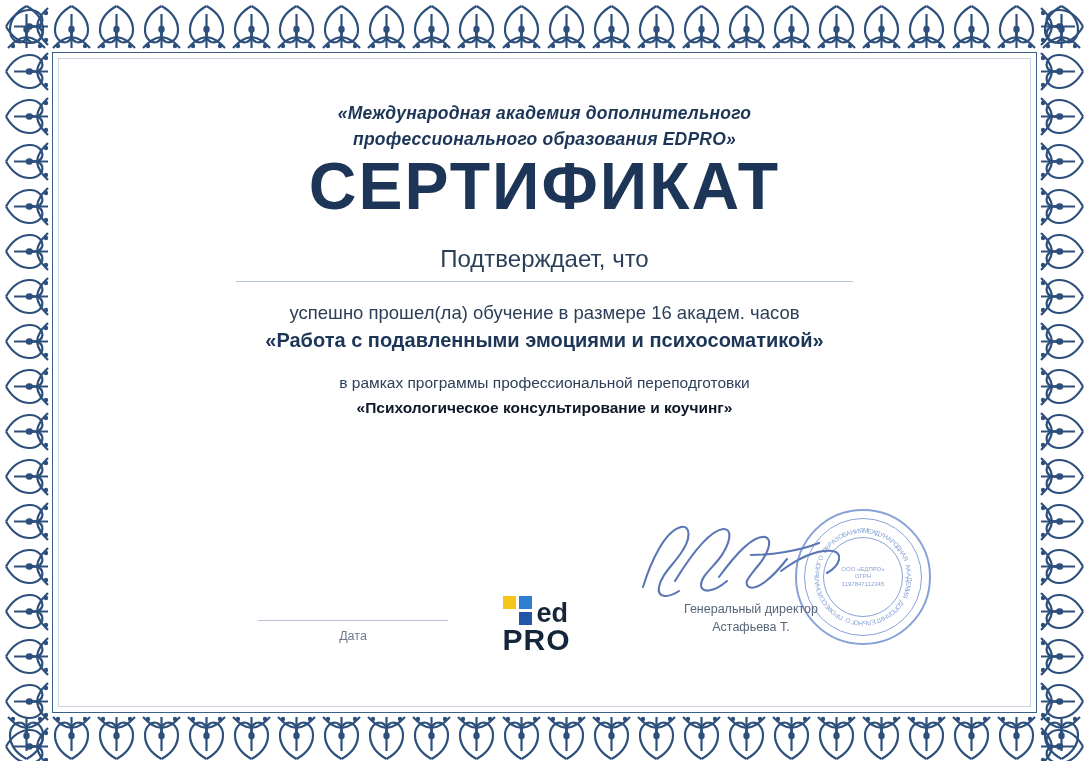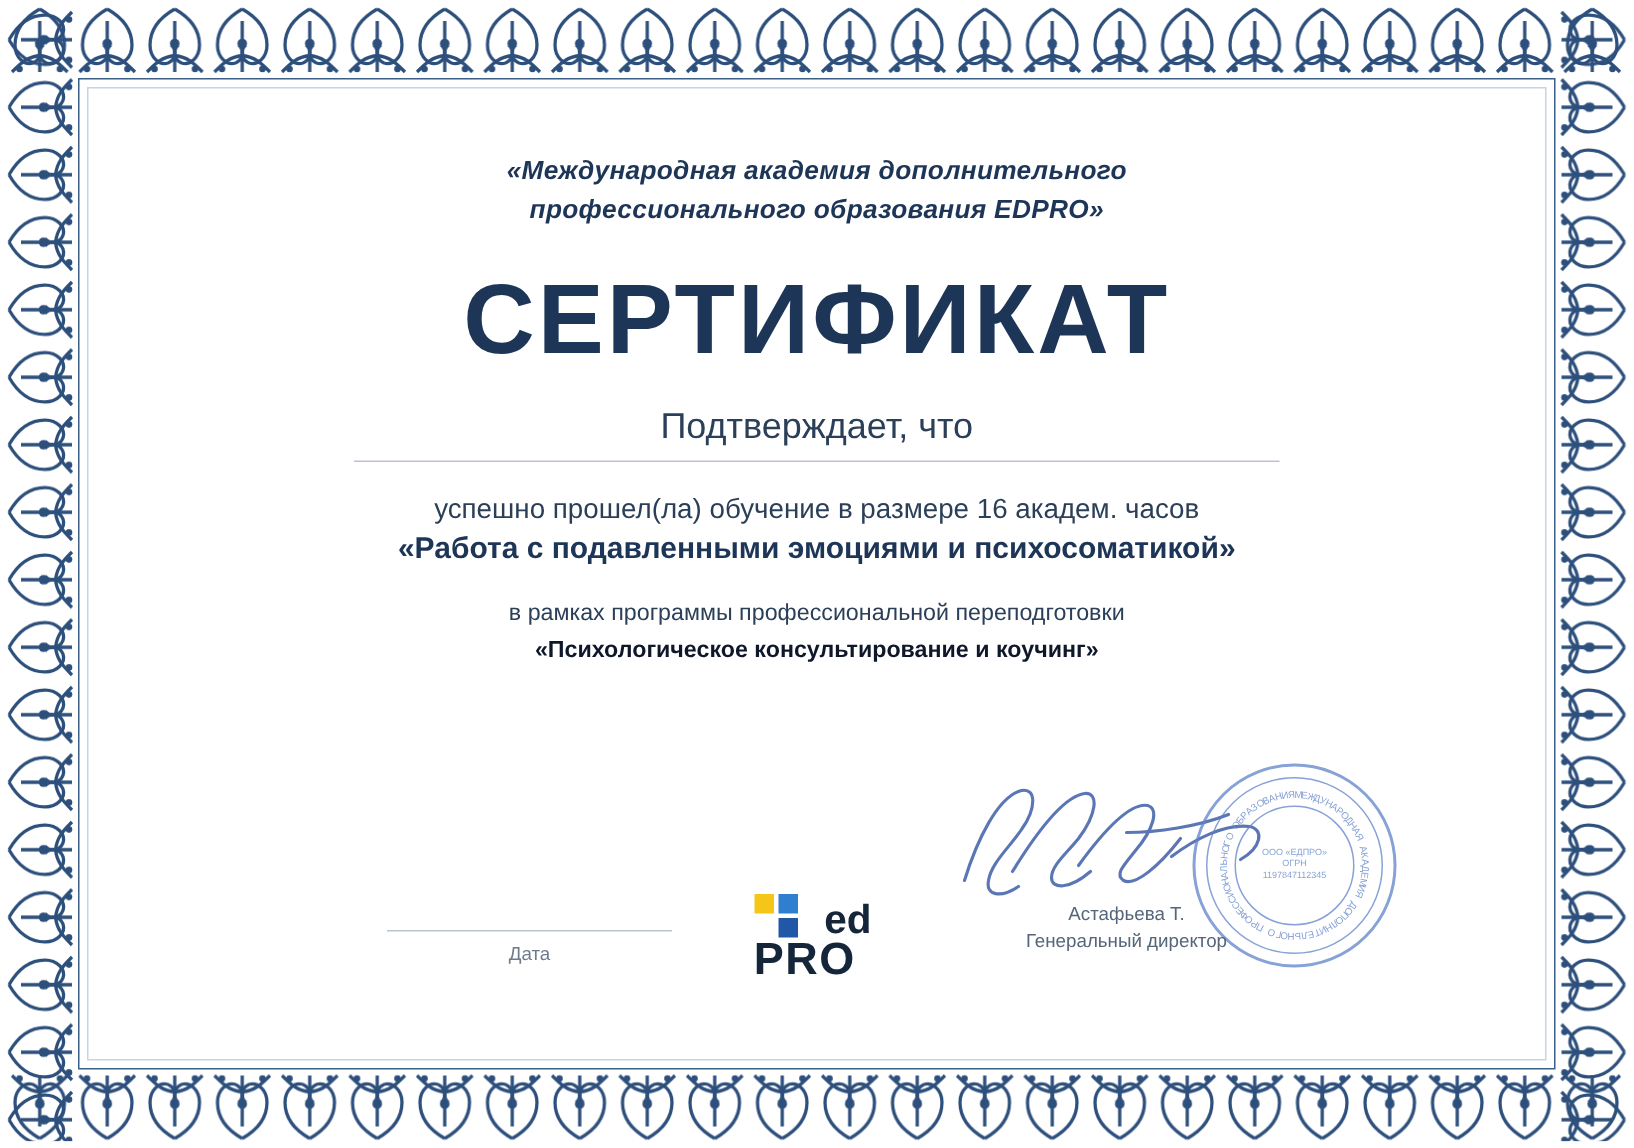--- a/index.html
+++ b/index.html
@@ -69,21 +69,20 @@
   .academy-line {
     font-size: 17.5px;
     font-weight: bold;
     font-style: italic;
     color: #1d3557;
     line-height: 1.5;
     letter-spacing: 0.2px;
   }
 
   .title {
-    margin-top: 26px;
     font-size: 66px;
     font-weight: bold;
     letter-spacing: 2px;
     color: #1d3557;
     line-height: 1;
   }
 
   .confirms {
     margin-top: 26px;
     font-size: 24px;
@@ -168,21 +167,21 @@
     position: absolute;
     left: 50%;
     transform: translateX(-50%);
     bottom: 18px;
     width: 120px;
     text-align: left;
   }
   .logo-top {
     display: flex;
     align-items: flex-end;
-    gap: 18px;
+    gap: 5px;
     margin-left: 18px;
   }
   .logo-squares {
     display: grid;
     grid-template-columns: 13px 13px;
     grid-template-rows: 13px 13px;
     gap: 3px;
   }
   .sq { width: 13px; height: 13px; }
   .sq-yellow { background: #f5c518; }
@@ -463,20 +462,20 @@
               <span style="transform: rotate(243.529deg) translate(50px) rotate(90deg);">В</span>
               <span style="transform: rotate(248.824deg) translate(50px) rotate(90deg);">А</span>
               <span style="transform: rotate(254.118deg) translate(50px) rotate(90deg);">Н</span>
               <span style="transform: rotate(259.412deg) translate(50px) rotate(90deg);">И</span>
               <span style="transform: rotate(264.706deg) translate(50px) rotate(90deg);">Я</span>
             </div>
           <div class="stamp-inner-text">ООО «ЕДПРО» ОГРН 1197847112345</div>
         </div>
 
         <div class="sign-caption">
+          <div>Генеральный директор</div>
           <div>Астафьева Т.</div>
-          <div>Генеральный директор</div>
         </div>
       </div>
 
     </div>
   </div>
 </div>
 
 </body></html>

